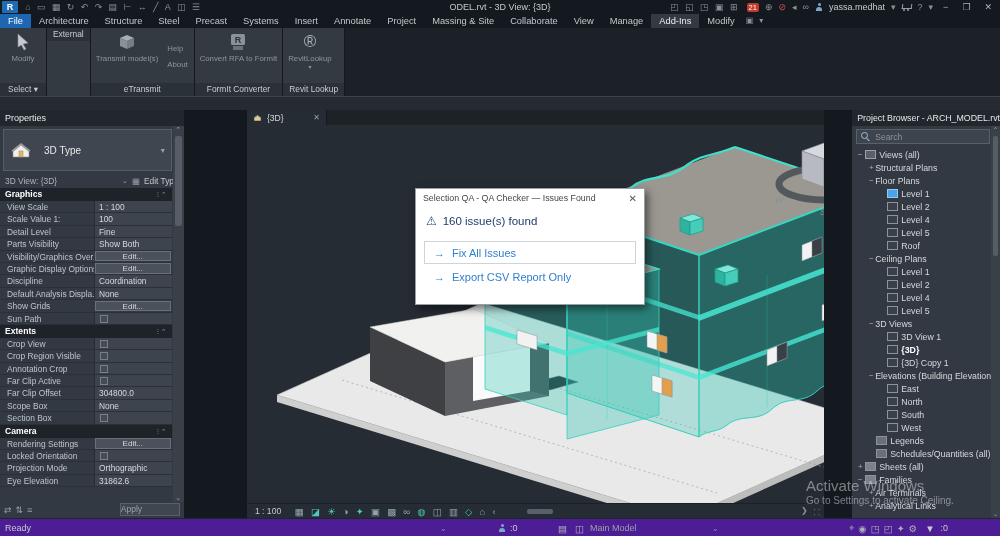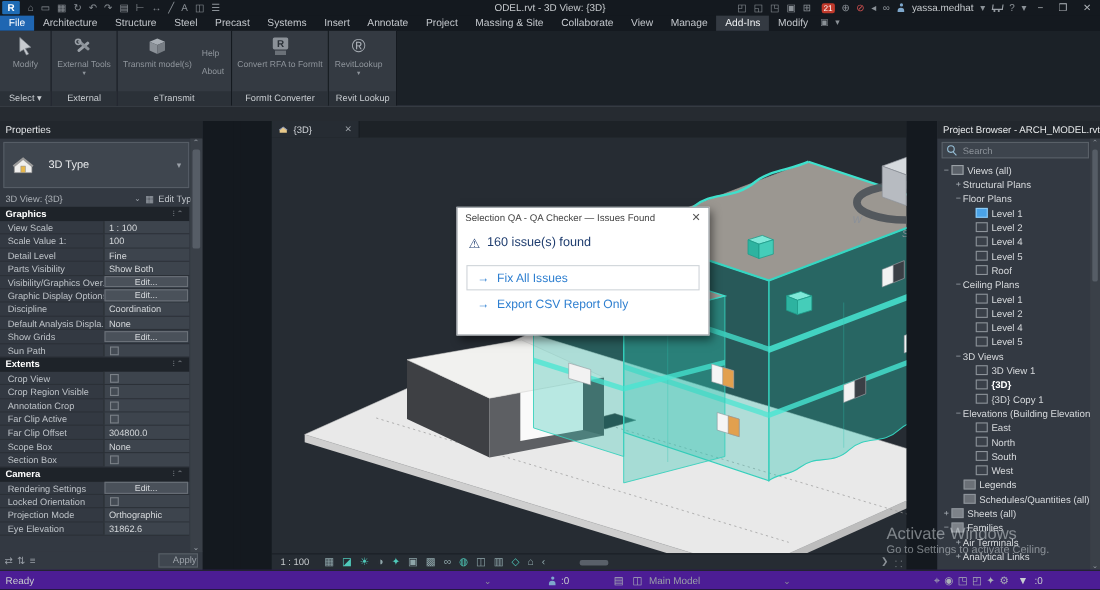--- a/index.html
+++ b/index.html
@@ -58,21 +58,21 @@
   .sect .sfx { margin-left:auto; font-weight:normal; color:#8b9197; font-size:7px; }
   .prow { height:12.4px; display:flex; border-bottom:1px solid #2b3037; }
   .prow .plabel { width:94px; padding-left:7px; color:#bfc4c9; line-height:12px; white-space:nowrap; overflow:hidden; }
   .prow .pval { flex:1; background:#3d444d; border-left:1px solid #262b31; color:#d6d9dc; line-height:12px; padding-left:4px; white-space:nowrap; overflow:hidden; }
   .valbtn { flex:1; margin:0.5px 1px; background:#4a515a; border:1px solid #6a7078; color:#d6d9dd; text-align:center; line-height:10px; font-size:8px; }
   .chk { width:8px; height:8px; border:1px solid #7a8087; background:#444b54; display:inline-block; margin:2px 0 0 1px; }
   .props-vscroll { position:absolute; right:0; top:16px; bottom:16px; width:11px; background:#3a4048; display:flex; flex-direction:column; align-items:center; font-size:7px; color:#9aa0a8; }
   .props-vscroll .thumb { width:7px; height:90px; background:#565d66; border-radius:2px; margin:2px 0; }
   .props-bottom { height:17px; display:flex; align-items:center; padding:0 4px; gap:4px; background:#333942; }
   .sorticon { color:#9aa0a8; font-size:9px; }
-  .apply-btn { margin-left:auto; width:36px; height:13px; background:#3f464f; border:1px solid #596068; color:#9ba1a8; text-align:right; line-height:11px; font-size:8.6px; }
+  .apply-btn { margin-left:auto; width:60px; height:13px; background:#3f464f; border:1px solid #596068; color:#9ba1a8; text-align:left; line-height:11px; font-size:8.6px; }
 
   
   .canvas { width:635px; position:relative; background:#262c33; overflow:hidden; }
   .viewtabs { height:15px; background:#1d2227; display:flex; }
   .viewtab { width:80px; background:#262c33; display:flex; align-items:center; gap:5px; padding:0 6px; font-size:8.6px; color:#d2d6da; border-right:1px solid #14191f; }
   .viewtab .close { margin-left:auto; color:#9aa0a6; font-size:8px; }
   .scene { position:absolute; top:15px; left:0; }
   .vcb { position:absolute; bottom:0; left:0; right:0; height:15px; background:#262c33; border-top:1px solid #1b2026; display:flex; align-items:center; font-size:8.6px; }
   .vcb .scale { color:#c6cacd; margin:0 10px 0 8px; white-space:nowrap; }
   .vcbicon { color:#8fa6aa; font-size:9.5px; margin:0 3.6px; }
@@ -196,33 +196,20 @@
             <svg width="16" height="18" viewBox="0 0 16 18">
               <polygon points="3,1 13,10 8,11 11,16 9,17 6.5,12 3,14" fill="#c6cacf" stroke="#8a9097" stroke-width="0.6"></polygon>
             </svg>
           </span>
           <span>Modify</span>
         </div>
       </div>
       <div class="rpanel-label">Select ▾</div>
     </div>
     <div class="rpanel">
-      <div class="rpanel-btns">
-        <div class="bigbtn">
-          <span class="ric">
-            <svg width="18" height="18" viewBox="0 0 18 18">
-              <rect x="2" y="8" width="13" height="2.6" rx="1" transform="rotate(-40 9 9)" fill="#9aa0a7"></rect>
-              <rect x="2" y="7" width="13" height="2.6" rx="1" transform="rotate(40 9 9)" fill="#8b9198"></rect>
-              <circle cx="4" cy="5" r="2.4" fill="none" stroke="#9aa0a7" stroke-width="1.4"></circle>
-            </svg>
-          </span>
-          <span>External Tools</span>
-          <span style="font-size: 6px;">▾</span>
-        </div>
-      </div>
       <div class="rpanel-label">External</div>
     </div>
     <div class="rpanel">
       <div class="rpanel-btns">
         <div class="bigbtn">
           <span class="ric">
             <svg width="18" height="18" viewBox="0 0 18 18">
               <polygon points="9,2 16,5 9,8 2,5" fill="#a8aeb5"></polygon>
               <polygon points="2,5 9,8 9,16 2,13" fill="#8b9198"></polygon>
               <polygon points="16,5 9,8 9,16 16,13" fill="#777d84"></polygon>

